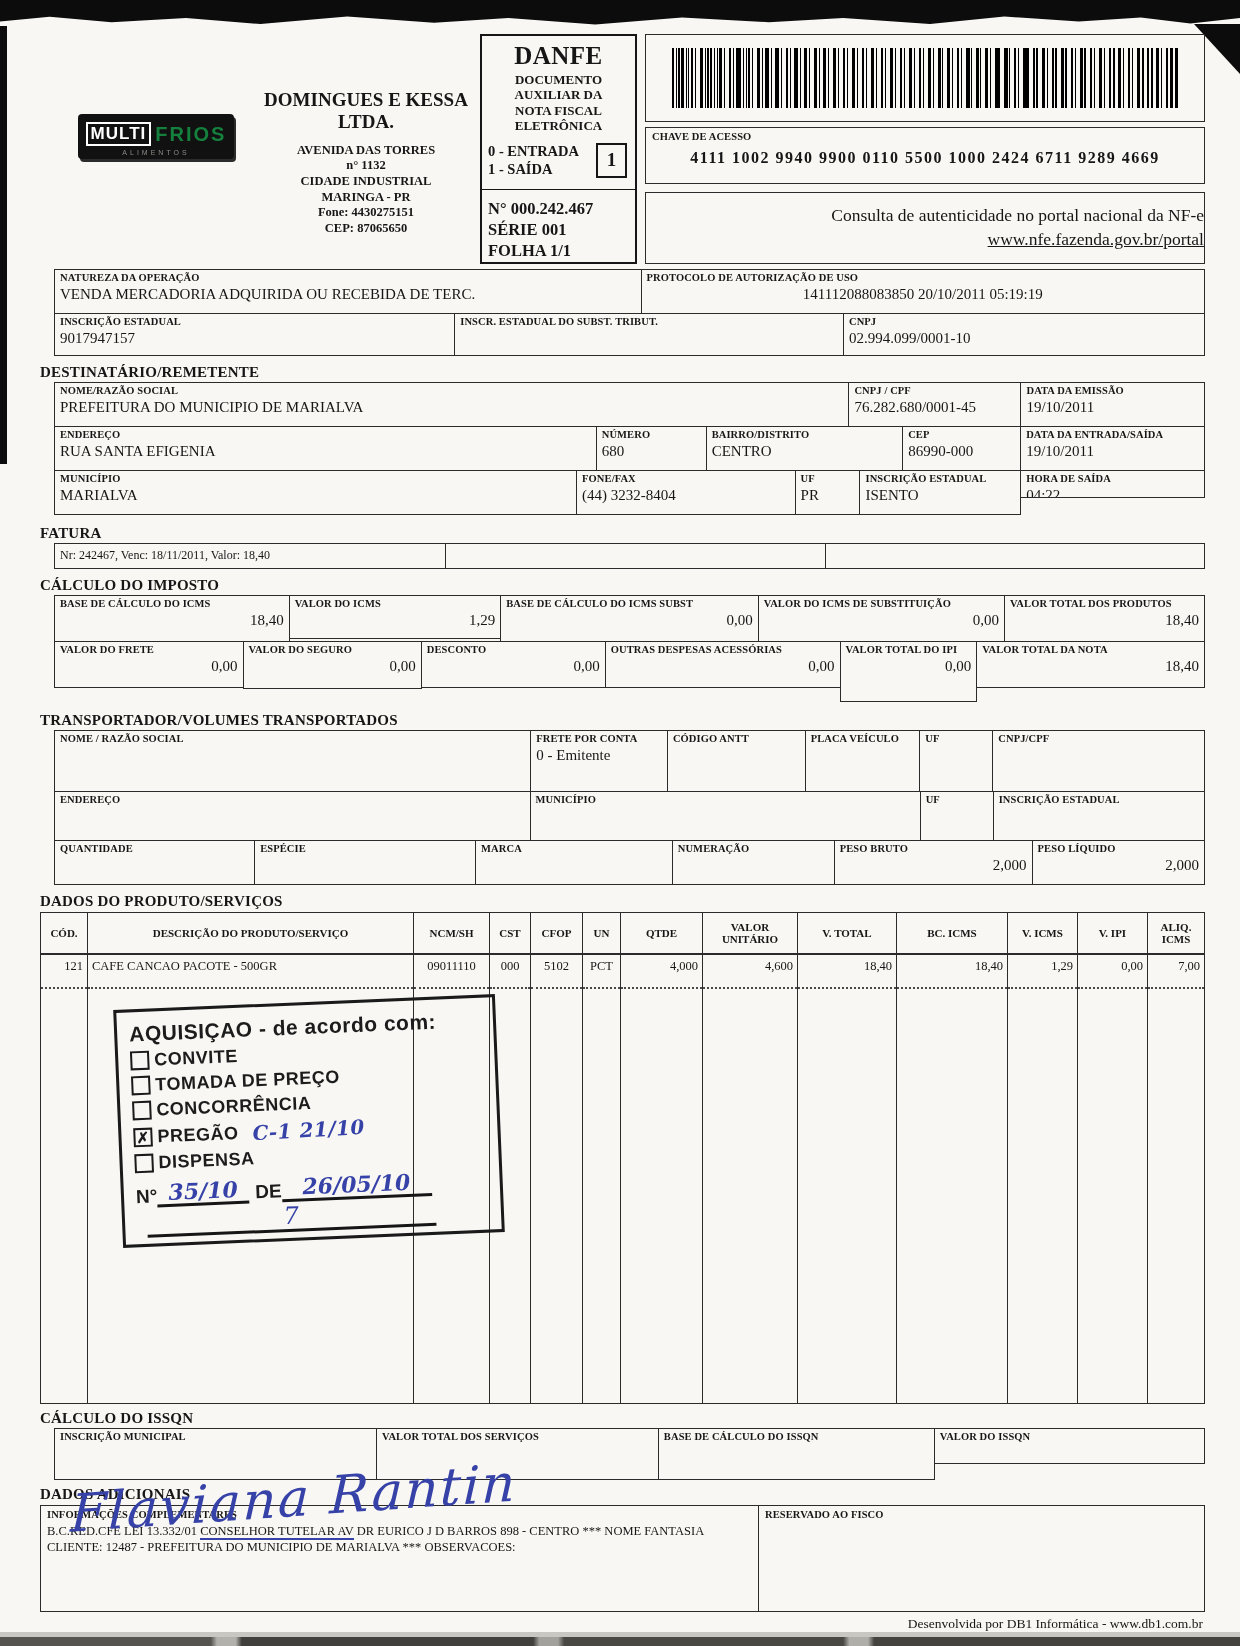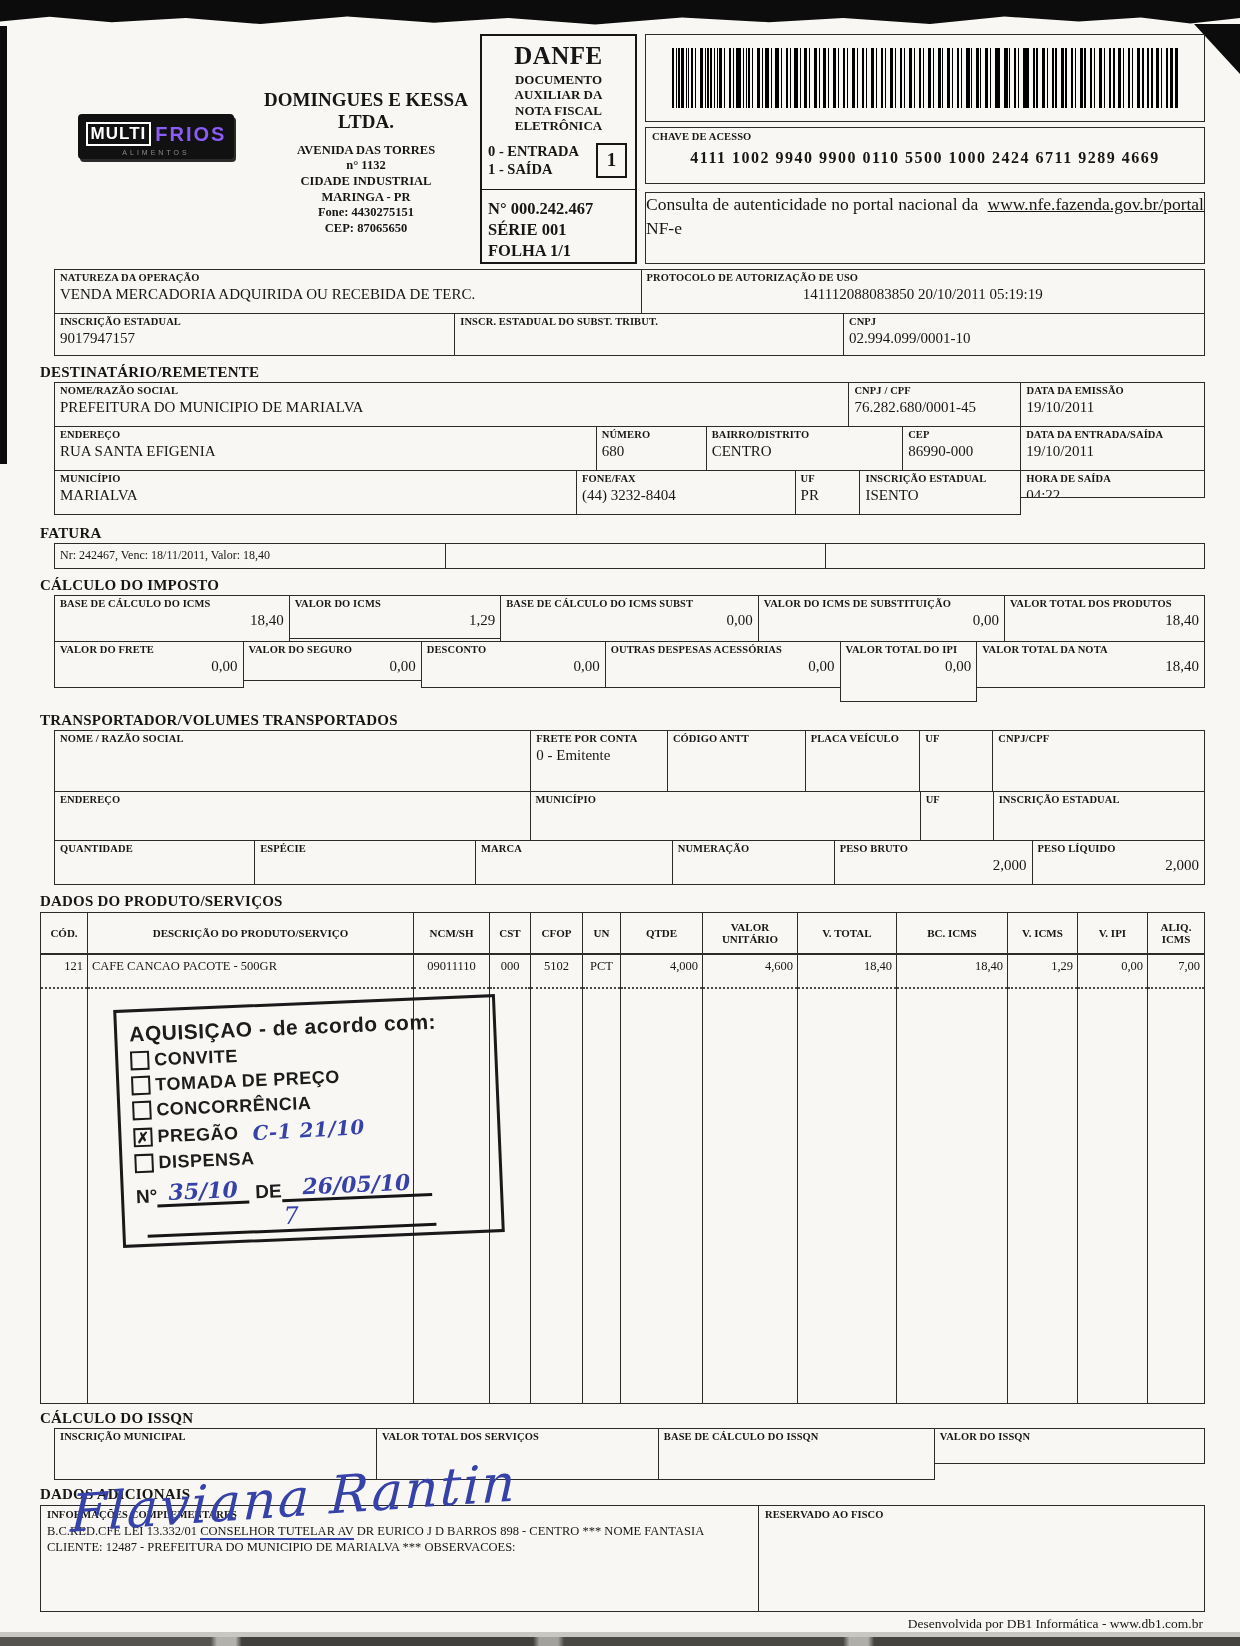--- a/index.html
+++ b/index.html
@@ -29,21 +29,21 @@
   .sec-title{font-weight:bold;font-size:15px;letter-spacing:.2px;}
 
   
   .header-band{display:flex;height:230px;}
   .logo-col{width:212px;box-sizing:border-box;padding:80px 18px 0 38px;}
   .logo-box{background:#111;border-radius:4px;padding:8px 6px 3px;text-align:center;
             box-shadow:2px 3px 0 #2b2b2b;}
   .logo-line1{display:flex;justify-content:center;gap:4px;align-items:center;}
   .logo-multi{color:#111;background:#f2f1ec;border:2px solid #f2f1ec;font-family:"Liberation Sans",sans-serif;
       font-weight:bold;font-size:17px;letter-spacing:1px;padding:0 3px;background:#111;color:#fff;border-color:#fff;}
-  .logo-frios{color:#8b5cf6;font-family:"Liberation Sans",sans-serif;font-weight:bold;font-size:20px;letter-spacing:2px;}
+  .logo-frios{color:#15803d;font-family:"Liberation Sans",sans-serif;font-weight:bold;font-size:20px;letter-spacing:2px;}
   .logo-sub{color:#8b8b86;font-family:"Liberation Sans",sans-serif;font-size:7px;letter-spacing:3px;margin-top:3px;}
   .company-col{width:228px;text-align:center;box-sizing:border-box;padding-top:55px;}
   .company-name{font-weight:bold;font-size:19px;line-height:1.15;}
   .company-addr{font-weight:bold;font-size:12.5px;line-height:1.25;margin-top:10px;}
   .danfe-box{width:157px;box-sizing:border-box;border:2px solid #161616;padding:6px 6px 4px;}
   .danfe-title{font-weight:bold;font-size:25px;text-align:center;letter-spacing:.5px;}
   .danfe-sub{font-weight:bold;font-size:13px;line-height:1.18;text-align:center;margin:2px auto 0;width:116px;}
   .danfe-es{display:flex;align-items:center;margin-top:9px;}
   .danfe-es-lines{font-weight:bold;font-size:14.5px;line-height:1.25;flex:1;}
   .danfe-tipo{width:27px;height:31px;border:2px solid #161616;display:flex;align-items:center;
@@ -51,21 +51,21 @@
   .danfe-div{border-top:1.5px solid #161616;margin:10px -6px 8px;}
   .danfe-num{font-weight:bold;font-size:16.5px;line-height:1.3;}
   .right-col{flex:1;margin-left:8px;display:flex;flex-direction:column;}
   .barcode-box{border:1px solid #2b2b2b;height:88px;box-sizing:border-box;padding:13px 26px;}
   .barcode{height:100%;background-image:
      repeating-linear-gradient(90deg,#000 0 2px,transparent 2px 4px,#000 4px 5px,transparent 5px 9px,#000 9px 12px,transparent 12px 14px,#000 14px 15px,transparent 15px 19px),
      repeating-linear-gradient(90deg,transparent 0 6px,#000 6px 8px,transparent 8px 16px,#000 16px 17px,transparent 17px 29px);}
   .chave-box{border:1px solid #2b2b2b;height:57px;box-sizing:border-box;margin-top:5px;padding:3px 6px;}
   .chave-val{font-weight:bold;font-size:16px;text-align:center;letter-spacing:1.5px;margin-top:6px;white-space:nowrap;}
   .consulta-box{border:1px solid #2b2b2b;box-sizing:border-box;margin-top:8px;flex:1;
-      display:flex;flex-direction:row;justify-content:center;text-align:left;font-size:17.5px;line-height:1.35;}
+      display:flex;flex-direction:column;justify-content:center;text-align:right;font-size:17.5px;line-height:1.35;}
   .consulta-url{text-decoration:underline;}
 
   
   .ptable{border:1px solid #2b2b2b;margin-top:1px;}
   .phead{display:flex;border-bottom:2px solid #2b2b2b;}
   .phc{border-right:1px solid #2b2b2b;box-sizing:border-box;height:40px;display:flex;align-items:center;
       justify-content:center;text-align:center;font-weight:bold;font-size:11px;line-height:1.1;padding:1px 2px;}
   .phc:last-child,.pbc:last-child{border-right:none;}
   .pbody{display:flex;height:448px;}
   .pbc{border-right:1px solid #2b2b2b;box-sizing:border-box;position:relative;}
@@ -282,21 +282,21 @@
       <div class="cell" style="width:17.4%;height:47px">
         <div class="lbl">VALOR TOTAL DOS PRODUTOS</div>
         <div class="val right">18,40</div>
       </div>
     </div>
     <div class="row">
       <div class="cell" style="width:16.4%;height:47px">
         <div class="lbl">VALOR DO FRETE</div>
         <div class="val right">0,00</div>
       </div>
-      <div class="cell" style="width:15.5%;height:40px">
+      <div class="cell" style="width:15.5%;height:48px">
         <div class="lbl">VALOR DO SEGURO</div>
         <div class="val right">0,00</div>
       </div>
       <div class="cell" style="width:16%;height:47px">
         <div class="lbl">DESCONTO</div>
         <div class="val right">0,00</div>
       </div>
       <div class="cell" style="width:20.4%;height:47px">
         <div class="lbl">OUTRAS DESPESAS ACESSÓRIAS</div>
         <div class="val right">0,00</div>

